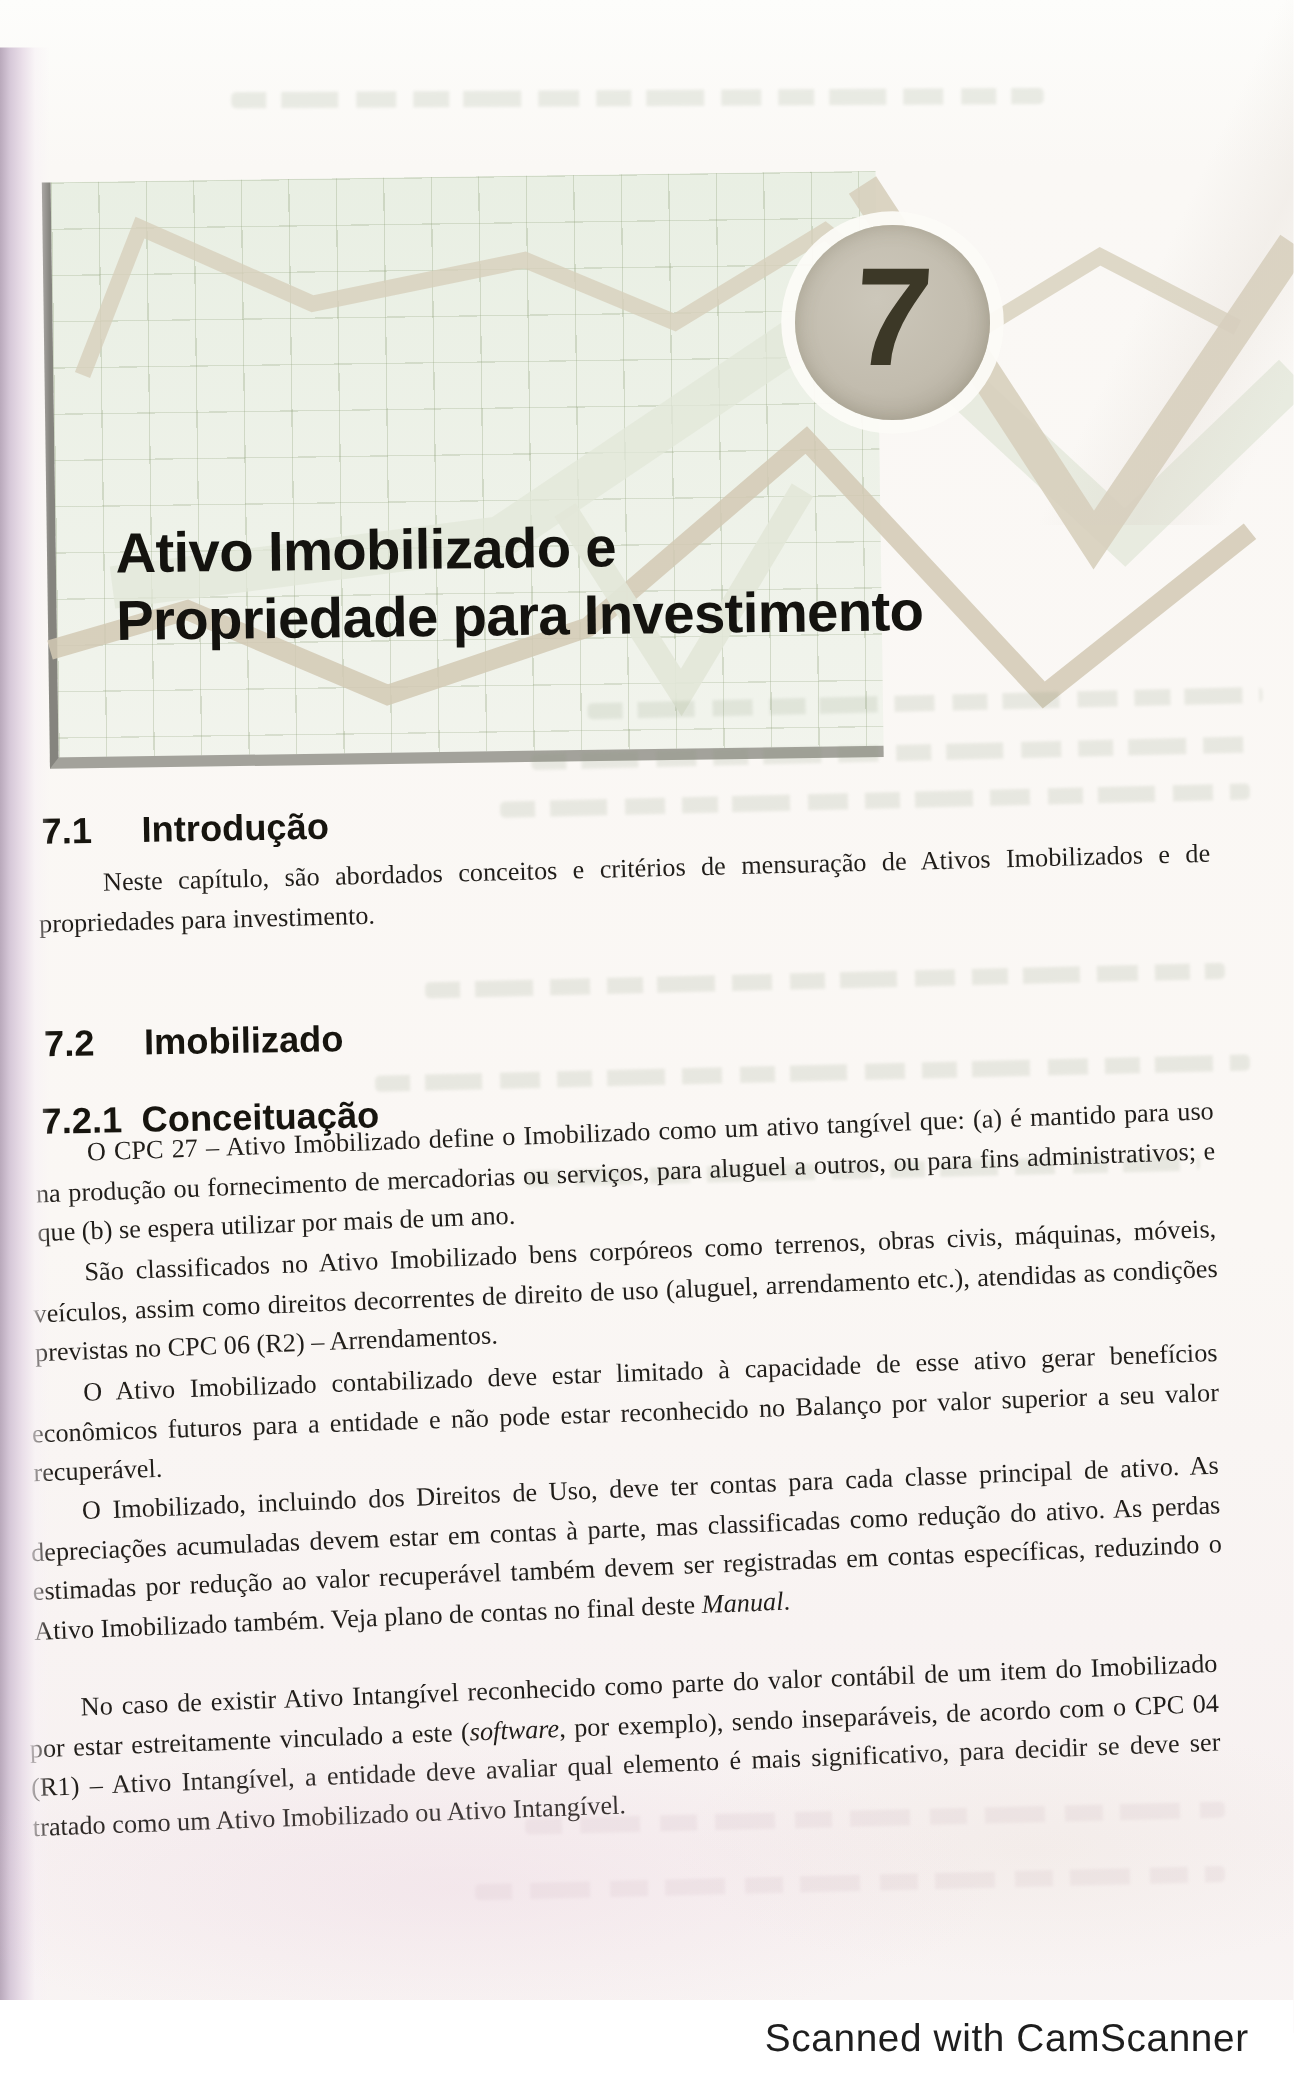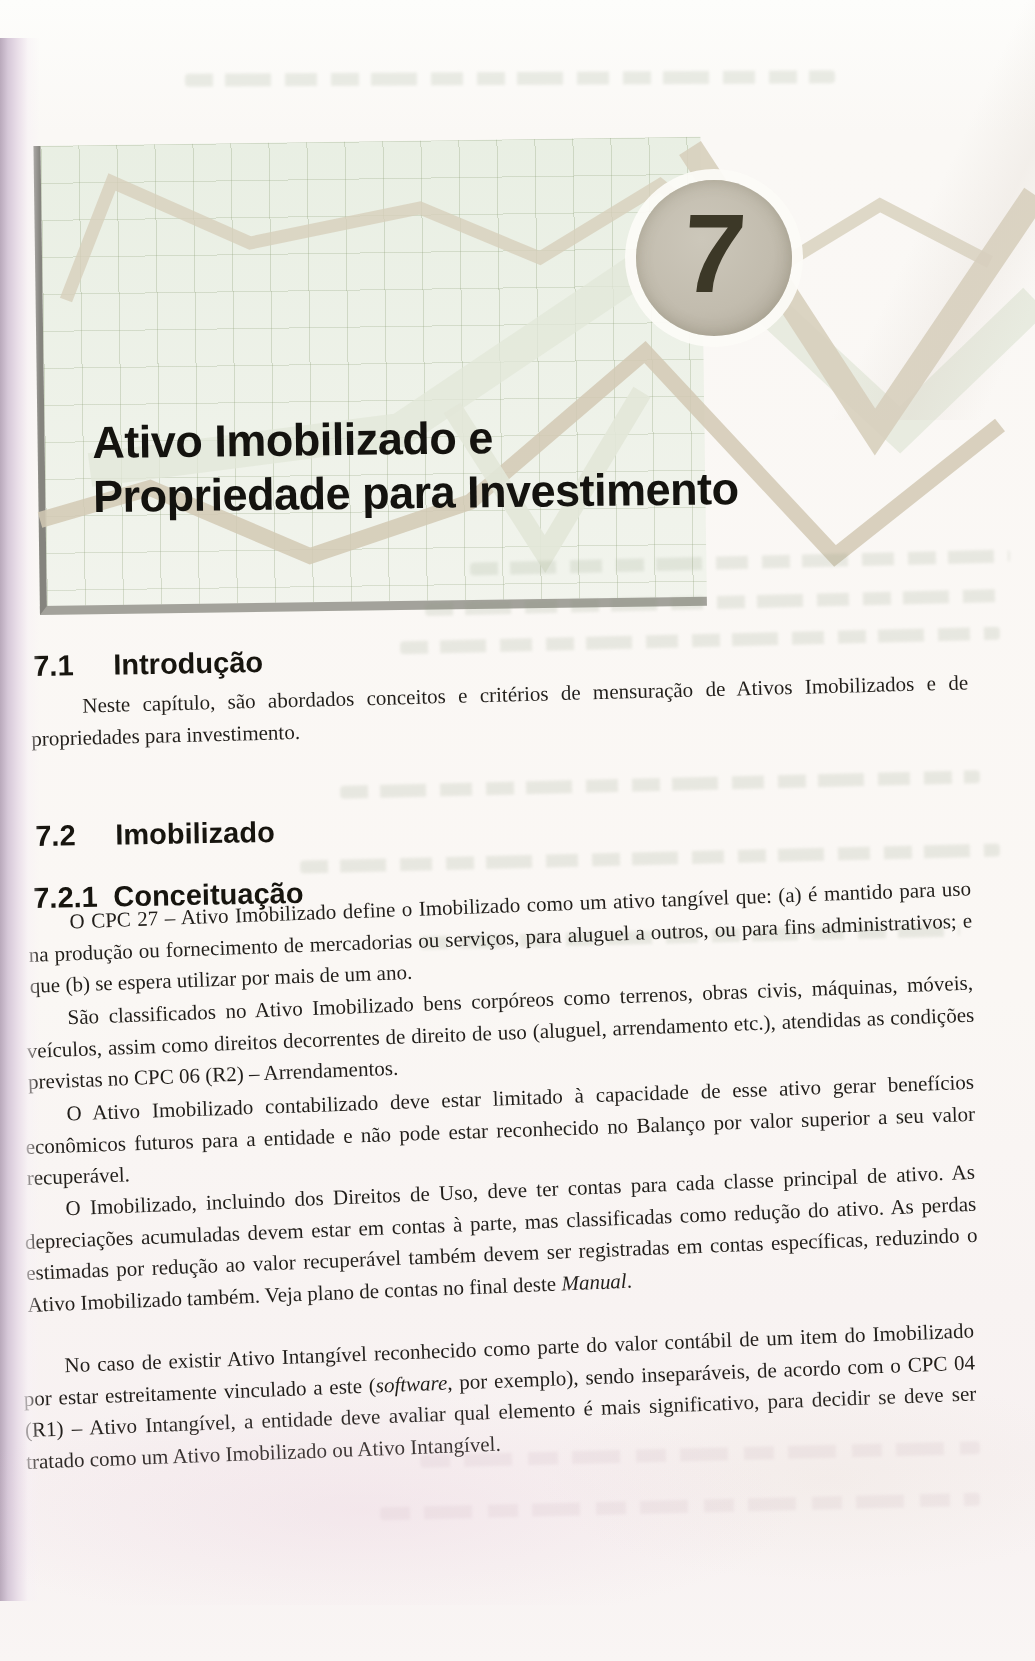--- a/index.html
+++ b/index.html
@@ -142,14 +142,17 @@
   <p class="par" style="left:24px;top:1100px;width:950px;transform:rotate(-2deg);"><span>O Ativo Imobilizado contabilizado deve estar limitado à capacidade de esse ativo gerar benefícios econômicos futuros para a entidade e não pode estar reconhecido no Balanço por valor superior a seu valor recuperável.</span></p>
 
   <p class="par" style="left:23px;top:1195px;width:952px;transform:rotate(-2.3deg);"><span>O Imobilizado, incluindo dos Direitos de Uso, deve ter contas para cada classe principal de ativo. As depreciações acumuladas devem estar em contas à parte, mas classificadas como redução do ativo. As perdas estimadas por redução ao valor recuperável também devem ser registradas em contas específicas, reduzindo o Ativo Imobilizado também. Veja plano de contas no final deste </span><em>Manual</em><span>.</span></p>
 
   <p class="par" style="left:22px;top:1352px;width:952px;transform:rotate(-2.2deg);"><span>No caso de existir Ativo Intangível reconhecido como parte do valor contábil de um item do Imobilizado por estar estreitamente vinculado a este (</span><em>software</em><span>, por exemplo), sendo inseparáveis, de acordo com o CPC 04 (R1) – Ativo Intangível, a entidade deve avaliar qual elemento é mais significativo, para decidir se deve ser tratado como um Ativo Imobilizado ou Ativo Intangível.</span></p>
 
   <div class="spine"></div>
   <div class="bottom-tint"></div>
   <div class="topright-curl"></div>
 
+  <div class="watermark-bar">
+    <span>Scanned with CamScanner</span>
+  </div>
 
 </div>
 
 </body></html>

